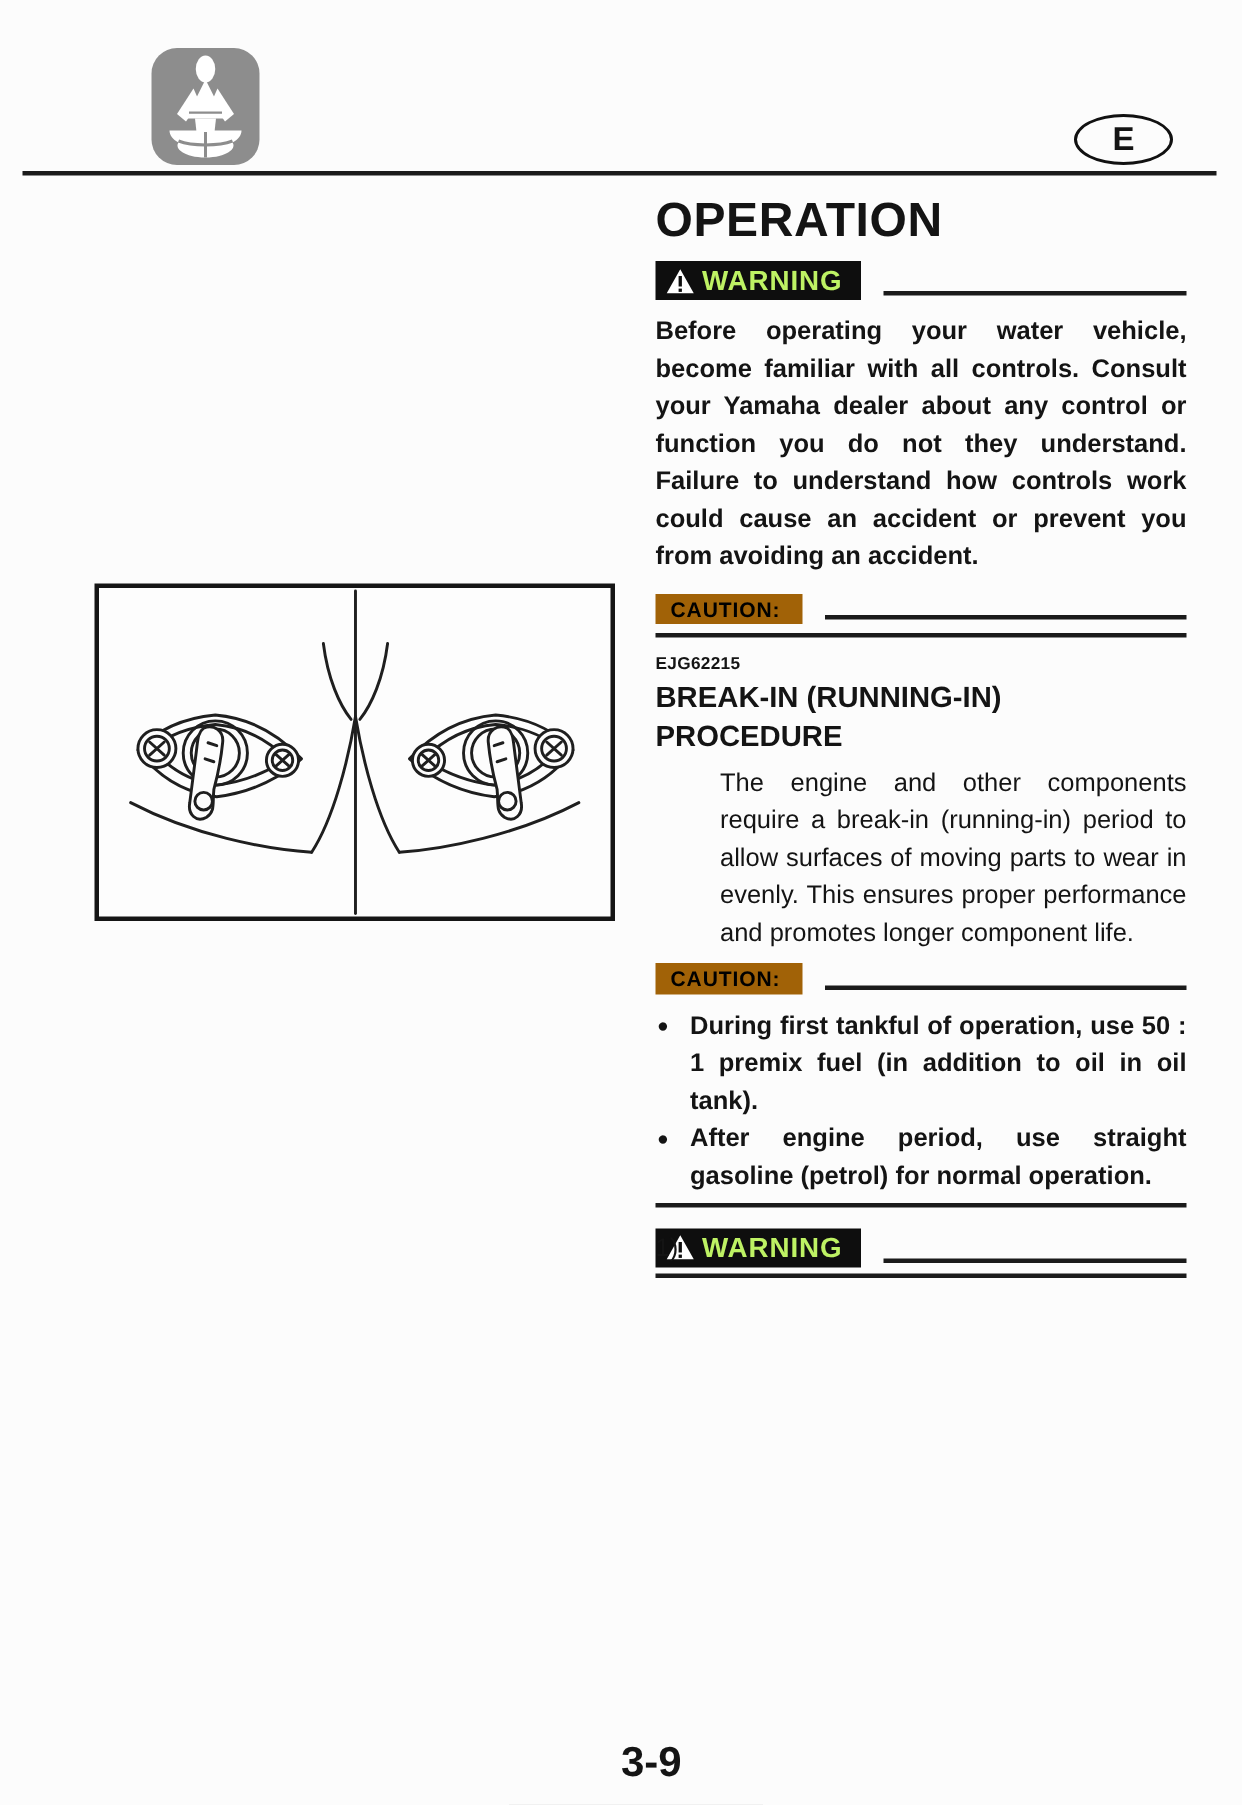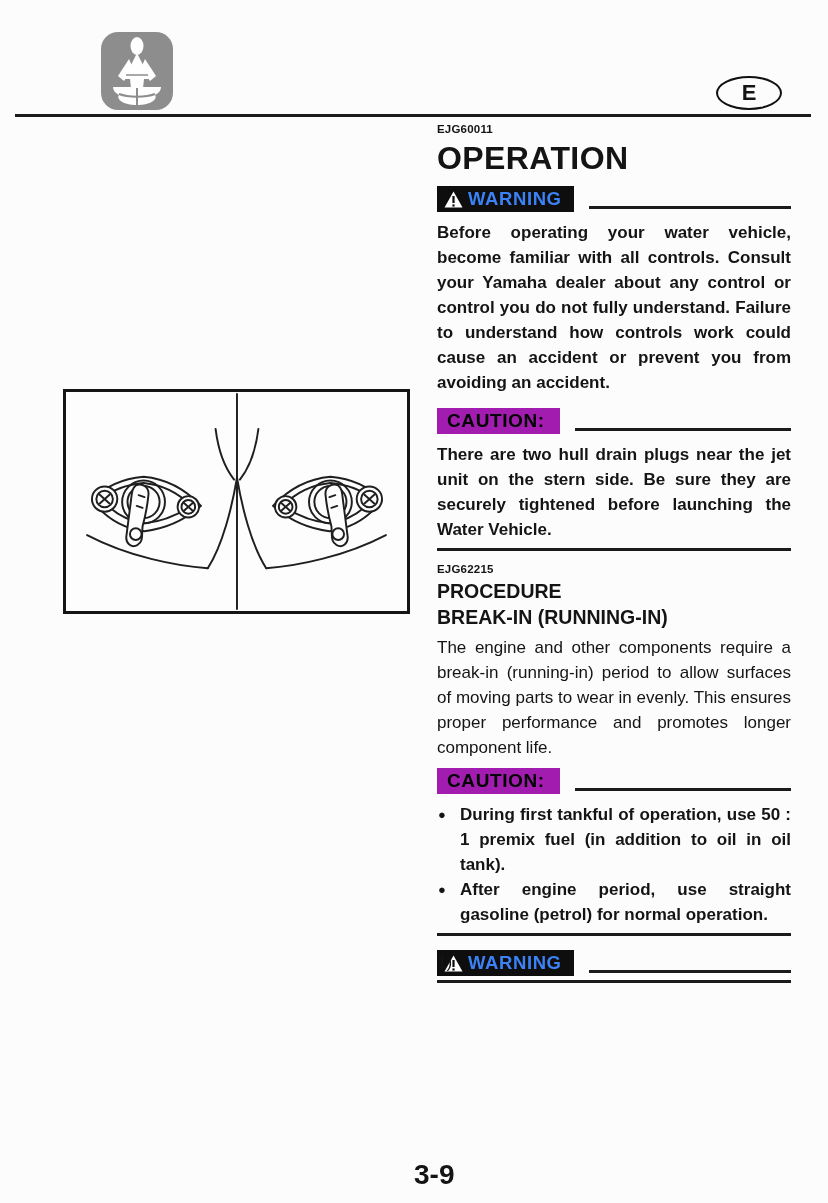--- a/index.html
+++ b/index.html
@@ -34,31 +34,31 @@
 
   .label-row { display:flex; align-items:flex-end; }
   .label-row.warn  { margin-top:9px; }
   .label-row.caut1 { margin-top:13px; }
   .label-row.caut2 { margin-top:8px; }
   .label-row.warn2 { margin-top:12px; }
   .rule-fill { flex:1; margin-left:15px; margin-bottom:3px; border-bottom:3px solid #1b1b1b; }
 
   .w-label {
     display:inline-flex; align-items:center; gap:5px;
-    background:#0e0e0e; color:#3b82f6; font-weight:bold; font-size:18.5px;
+    background:#0e0e0e; color:#bef264; font-weight:bold; font-size:18.5px;
     letter-spacing:0.6px; padding:3px 12px 3px 7px; line-height:1.1;
   }
   .w-label svg { display:block; }
   .c-label {
-    display:inline-block; background:#a21caf; color:#000; font-weight:bold;
-    font-size:19px; letter-spacing:0.6px; padding:2px 15px 2px 10px; line-height:1.15;
+    display:inline-block; background:#a16207; color:#000; font-weight:bold;
+    font-size:14px; letter-spacing:0.6px; padding:2px 15px 2px 10px; line-height:1.15;
   }
 
   .btext { font-size:17px; font-weight:bold; line-height:25px; text-align:justify; margin-top:8px; }
-  .rtext { font-size:17px; line-height:25px; text-align:justify; }
+  .rtext { font-size:17px; line-height:25px; text-align:justify;margin-left:43px; }
   .hrule { border:none; border-top:3px solid #1b1b1b; margin:6px 0 0 0; }
   .code2 { margin-top:12px; }
   .h2 { font-size:19.5px; font-weight:bold; line-height:26px; margin-top:3px; }
   .body-para { margin-top:5px; }
 
   .bullets { margin-top:8px; }
   .bullet-item { position:relative; padding-left:23px; font-size:17px; font-weight:bold; line-height:25px; text-align:justify; }
   .bullet-marker { position:absolute; left:1px; top:0; font-size:13px; }
 
   .step { position:relative; padding-left:38px; font-size:17px; line-height:25px; text-align:justify; margin-top:14px; }
@@ -120,47 +120,45 @@
           <line x1="119.5" y1="114" x2="128.5" y2="122"></line>
           <line x1="128.5" y1="114" x2="119.5" y2="122"></line>
         </g>
         <use href="#plug" xlink:href="#plug" transform="translate(348,0) scale(-1,1)"></use>
       </g>
     </svg>
   </div>
 
   <div class="col">
 
-    <div class="code">EJG60011</div>
     <div class="title">OPERATION</div>
 
     <div class="label-row warn">
       <span class="w-label">
         <svg width="19" height="17" viewBox="0 0 19 17">
           <polygon points="9.5,0.5 18.5,16.5 0.5,16.5" fill="#ffffff"></polygon>
           <rect x="8.4" y="5" width="2.2" height="7" fill="#0e0e0e"></rect>
           <rect x="8.4" y="13.4" width="2.2" height="2.2" fill="#0e0e0e"></rect>
         </svg>
         <span>WARNING</span>
       </span>
       <span class="rule-fill"></span>
     </div>
-    <div class="btext">Before operating your water vehicle, become familiar with all controls. Consult your Yamaha dealer about any control or control you do not fully understand. Failure to understand how controls work could cause an accident or prevent you from avoiding an accident.</div>
+    <div class="btext">Before operating your water vehicle, become familiar with all controls. Consult your Yamaha dealer about any control or function you do not they understand. Failure to understand how controls work could cause an accident or prevent you from avoiding an accident.</div>
 
     <div class="label-row caut1">
       <span class="c-label">CAUTION:</span>
       <span class="rule-fill"></span>
     </div>
-    <div class="btext">There are two hull drain plugs near the jet unit on the stern side. Be sure they are securely tightened before launching the Water Vehicle.</div>
     <hr class="hrule">
 
     <div class="code code2">EJG62215</div>
     <div class="h2">
+      <div>BREAK-IN (RUNNING-IN)</div>
       <div>PROCEDURE</div>
-      <div>BREAK-IN (RUNNING-IN)</div>
     </div>
     <div class="rtext body-para">The engine and other components require a break-in (running-in) period to allow surfaces of moving parts to wear in evenly. This ensures proper performance and promotes longer component life.</div>
 
     <div class="label-row caut2">
       <span class="c-label">CAUTION:</span>
       <span class="rule-fill"></span>
     </div>
     <div class="bullets">
       <div class="bullet-item">
         <span class="bullet-marker">●</span>

